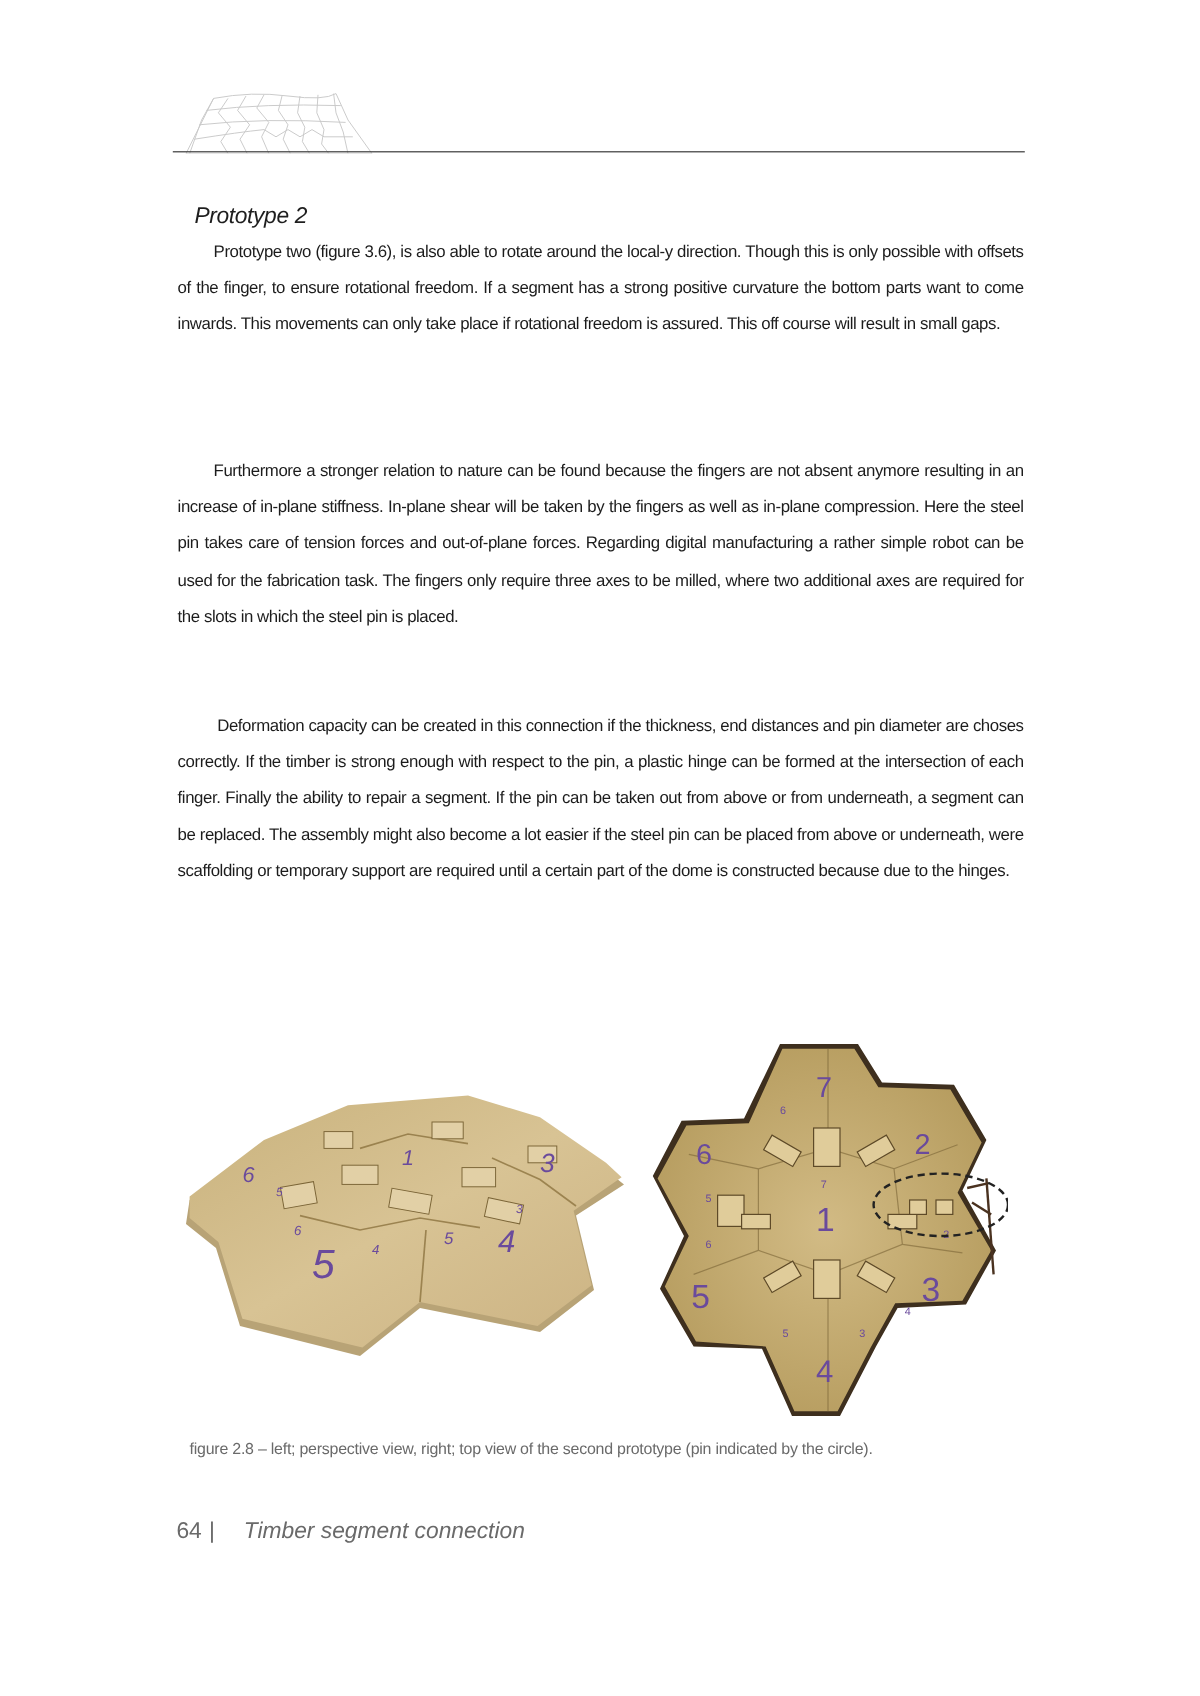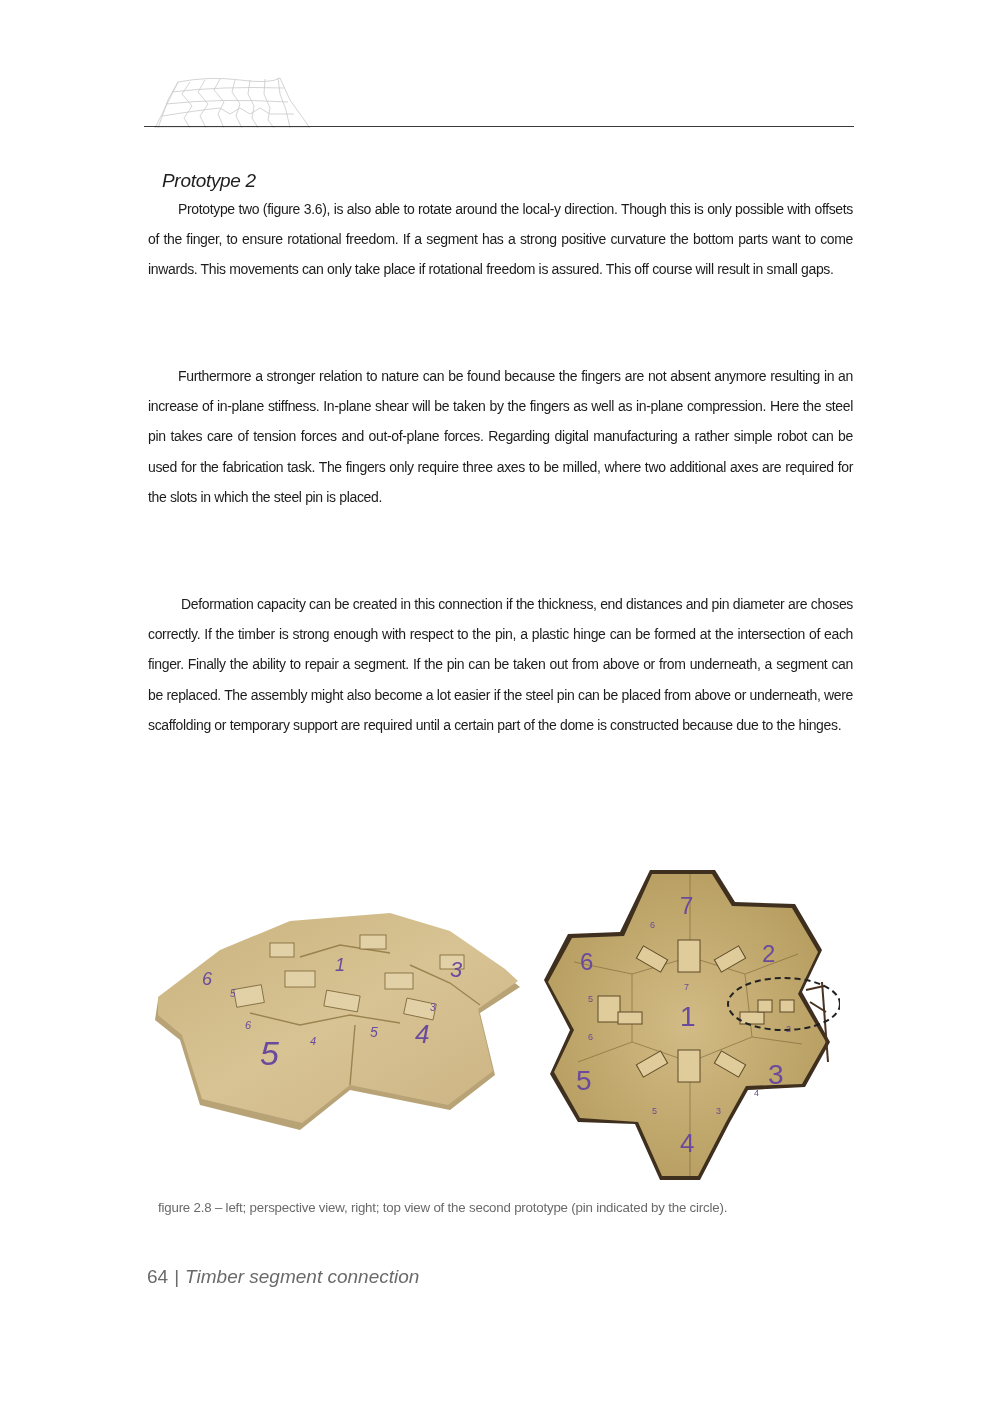--- a/index.html
+++ b/index.html
@@ -7,30 +7,30 @@
          font-family: "Liberation Sans", "DejaVu Sans", sans-serif; color: #1a1a1a; }
   .header-art { position: absolute; left: 150px; top: 70px; width: 240px; height: 58px; }
   .header-rule { position: absolute; left: 144px; top: 126px; width: 710px; height: 0;
                  border-top: 1.5px solid #3a3a3a; }
   .section-title { position: absolute; left: 162px; top: 146px; font-size: 19px;
                    font-style: italic; color: #1e1e1e; letter-spacing: -0.3px; margin-top: 24px; }
   .para { position: absolute; left: 148px; width: 705px; font-size: 14px;
           line-height: 30.2px; text-align: justify; text-indent: 30px; color: #1c1c1c;
           letter-spacing: -0.35px; }
   #p1 { top: 194px; }
-  #p2 { top: 361px; }
+  #p2 { top: 377px; }
   #p3 { top: 589px; text-indent: 33px; }
   .fig-left { position: absolute; left: 150px; top: 905px; width: 380px; height: 230px; }
   .fig-right { position: absolute; left: 540px; top: 862px; width: 300px; height: 326px; }
   .caption { position: absolute; left: 158px; top: 1200px; width: 690px; font-size: 13.3px;
              color: #6a6a6a; letter-spacing: -0.2px; }
   .footer { position: absolute; left: 147px; top: 1266px; font-size: 19px; color: #6a6a6a; }
   .footer .num { font-style: normal; }
   .footer .sep { margin: 0 6px; }
-  .footer .title { font-style: italic; }
+  .footer .title { font-style: italic; margin-left: 18px; }
 </style>
 </head>
 <body>
 
 <svg class="header-art" viewBox="0 0 240 58">
   <g fill="none" stroke="#c9c9c9" stroke-width="0.8">
     <path d="M28 12 Q60 6 90 10 T130 8 L140 30 L160 58 L5 58 Z"></path>
     <path d="M28 12 L18 30 L8 58"></path>
     <path d="M40 12 L32 24 L42 36 L34 48 L40 58"></path>
     <path d="M55 10 L48 22 L58 34 L50 46 L56 58"></path>

